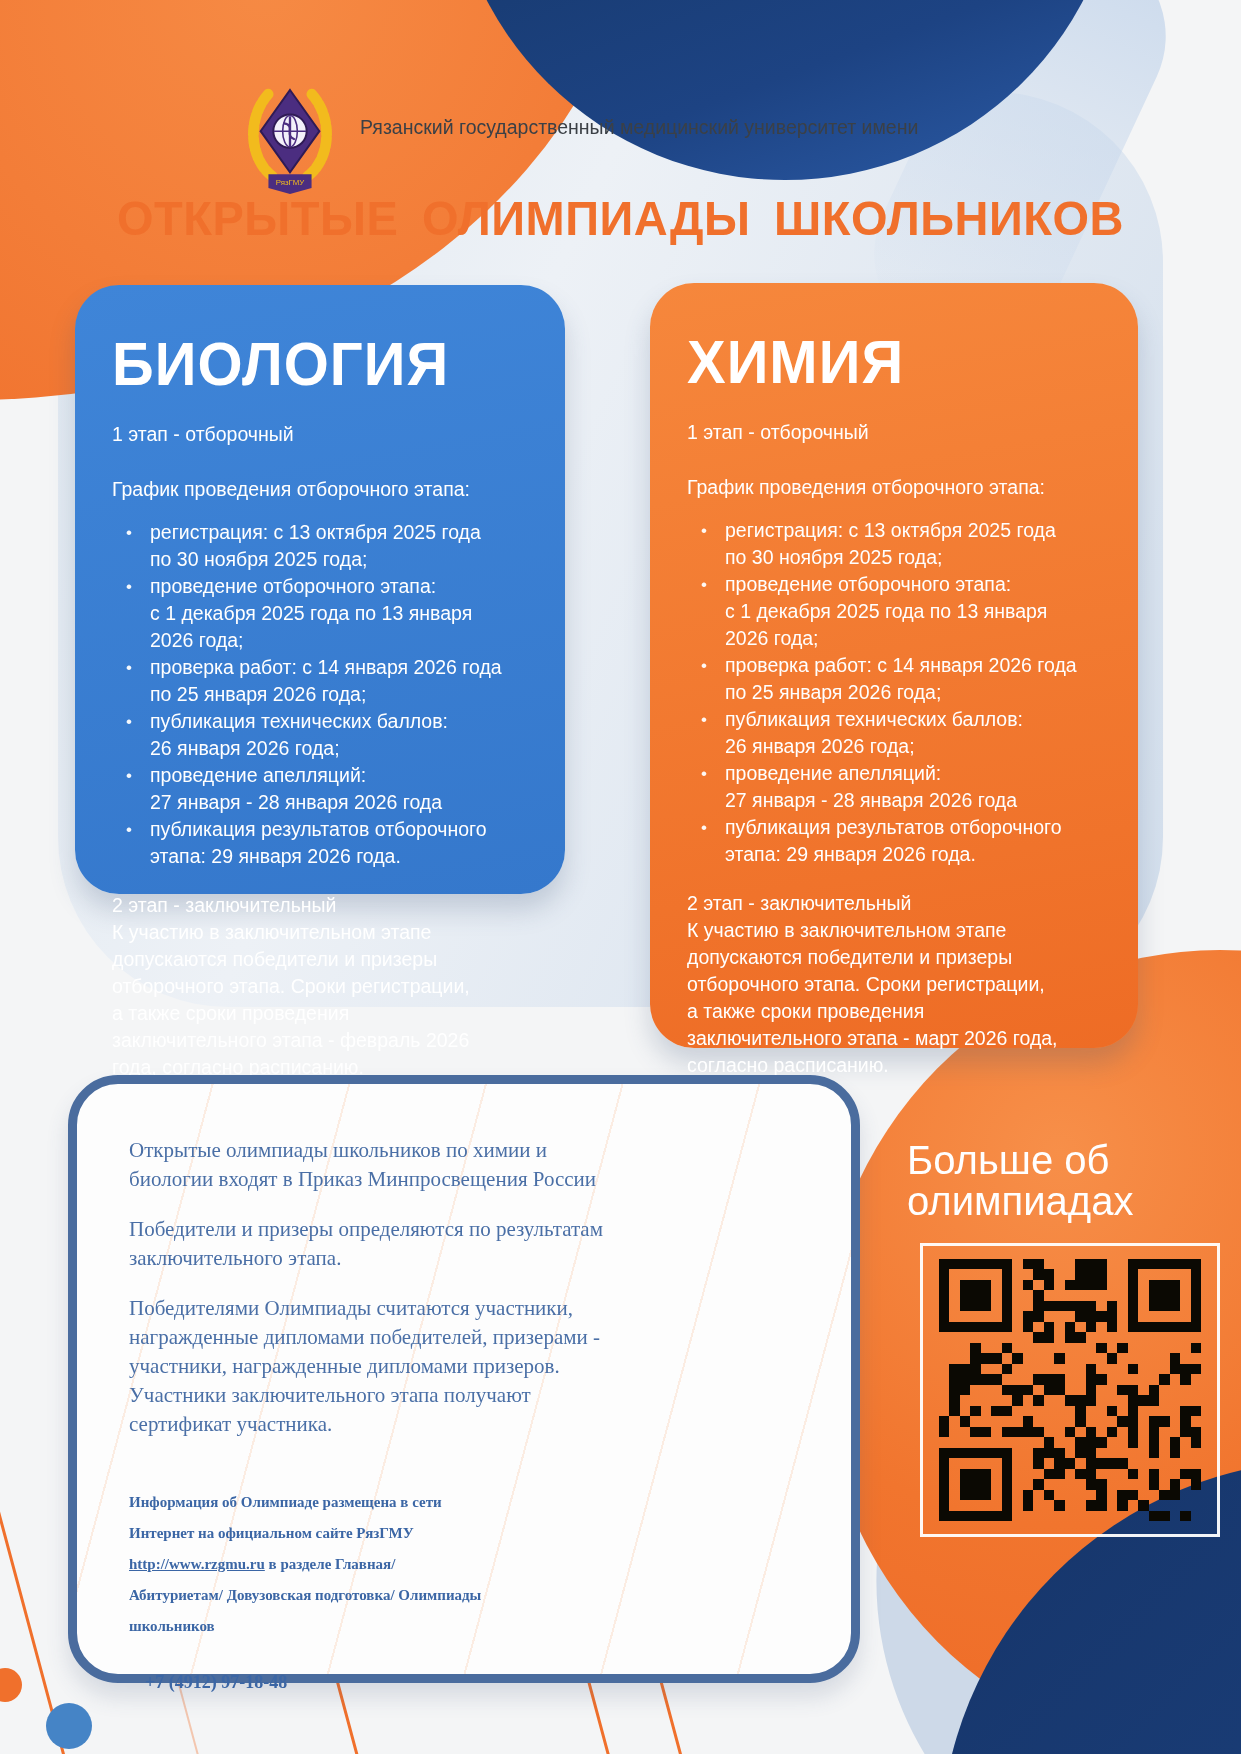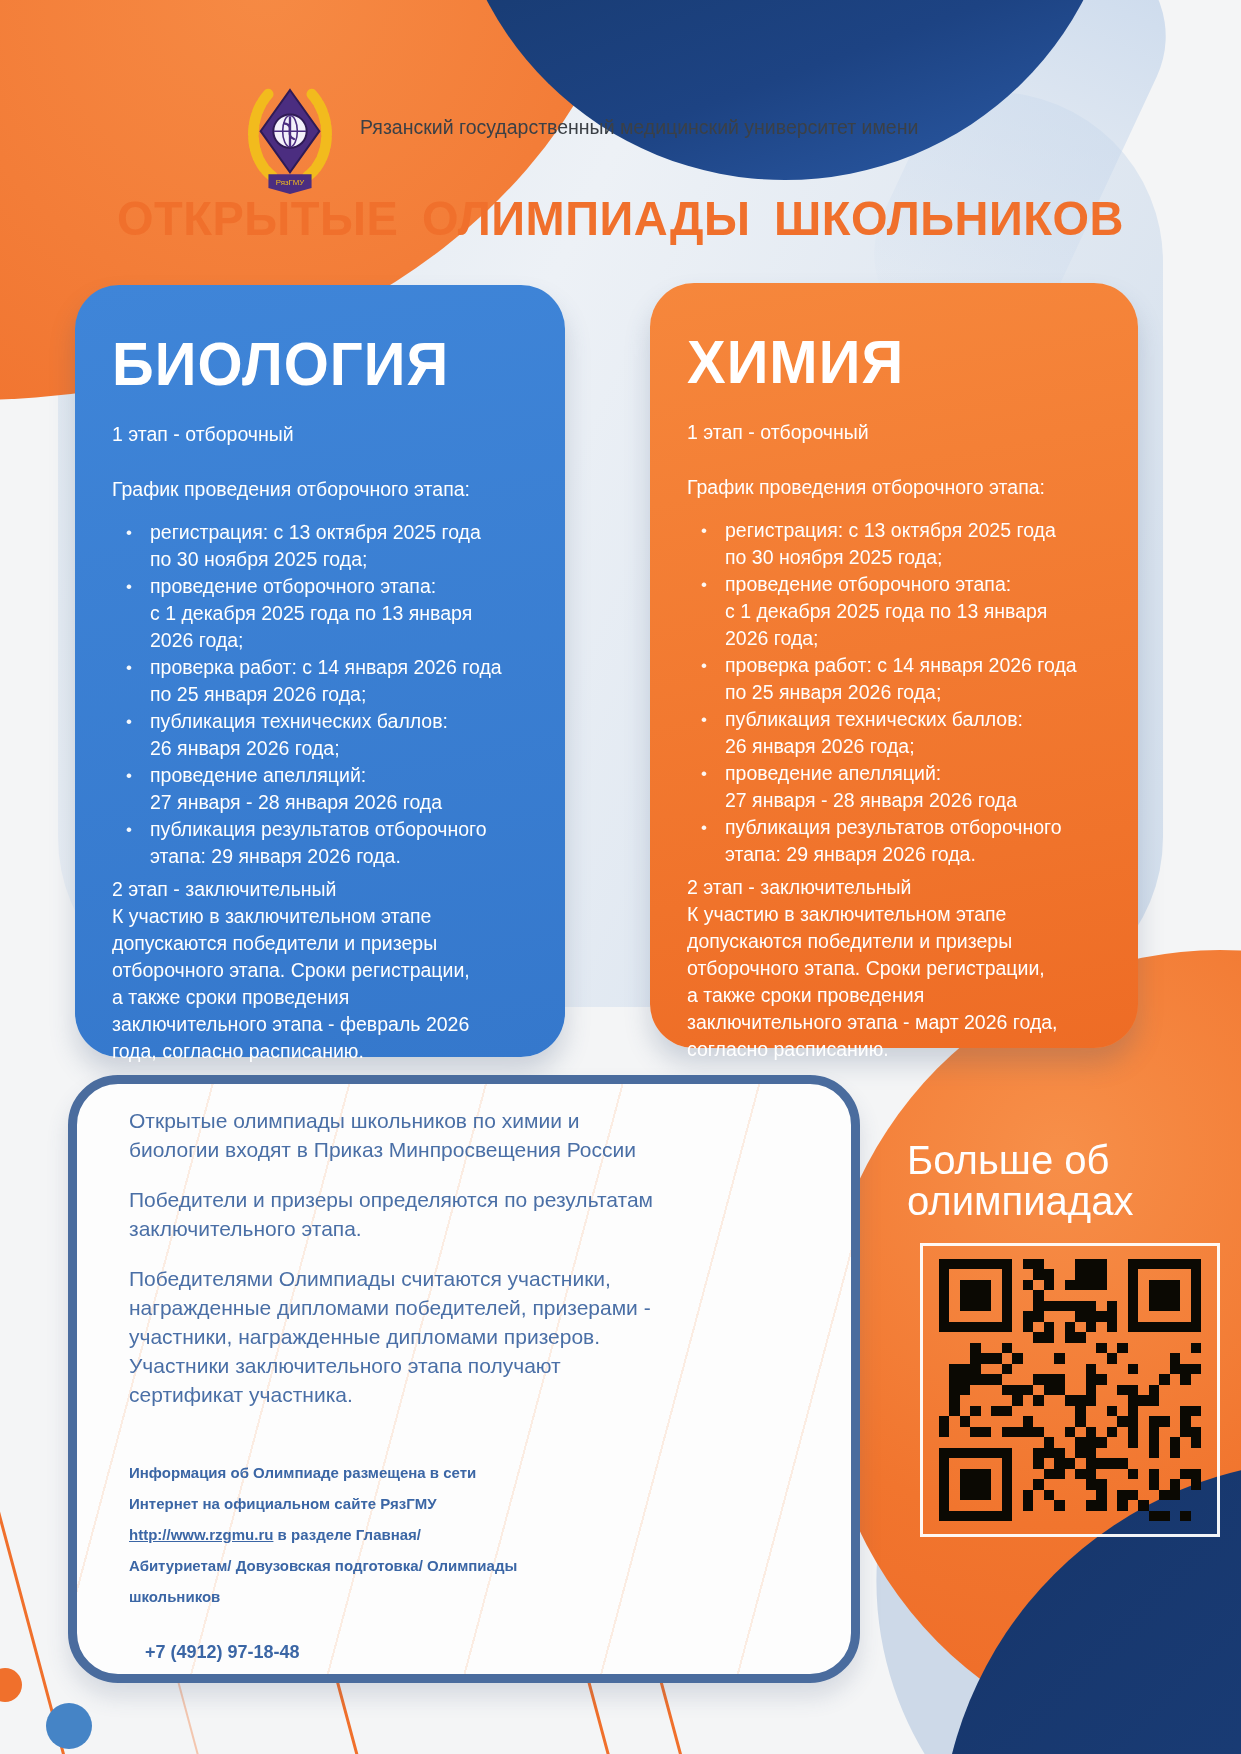--- a/index.html
+++ b/index.html
@@ -49,47 +49,47 @@
   .main-title{
     left:0;top:190px;width:1241px;text-align:center;
     color:#f0702c;font-size:47px;font-weight:bold;letter-spacing:.5px;word-spacing:10px;
     transform:scaleY(1.04);
   }
   
   .card{
     position:absolute;border-radius:44px;color:#fff;
     box-shadow:0 16px 26px rgba(60,80,120,.22);
   }
-  .card-bio{left:75px;top:285px;width:490px;height:772px;
+  .card-bio{left:75px;top:285px;width:490px;height:609px;
     background:linear-gradient(170deg,#3f85d8 0%,#3578cc 100%);}
   .card-chem{left:650px;top:283px;width:488px;height:765px;
     background:linear-gradient(170deg,#f6873c 0%,#ee6c25 100%);}
   .card-inner{padding:48px 36px 0 37px;}
   .card h2{
     margin:0 0 20px 0;font-size:58px;line-height:60px;font-weight:bold;
     letter-spacing:1px;transform:scaleY(1.05);transform-origin:left top;
   }
   .stage-line{font-size:19.5px;line-height:27px;margin-top:28px;}
   .bullets{list-style:none;margin:16px 0 0 0;padding:0 0 0 14px;}
   .bullet{display:flex;align-items:flex-start;}
   .bullet .dot{width:24px;flex:0 0 24px;font-size:17px;line-height:27px;opacity:.95;}
   .btxt{font-size:19.5px;line-height:27px;}
   .pre{white-space:pre-line;}
-  .stage2-label{margin-top:6px;font-size:19.5px;line-height:27px;}
+  .stage2-label{margin-top:22px;font-size:19.5px;line-height:27px;}
   .stage2-text{font-size:19.5px;line-height:27px;}
   
   .info-card{
     left:68px;top:1075px;width:774px;height:590px;border-radius:50px;
     border:9px solid #4a6c9e;
     background:
       repeating-linear-gradient(105deg,rgba(245,170,120,0) 0 130px,rgba(245,170,120,.20) 130px 132px),
       #fdfdfd;
     box-shadow:0 14px 22px rgba(60,80,120,.16);
   }
-  .info-inner{padding:22px 40px 0 52px;color:#4a6fa6;}
+  .info-inner{padding:52px 40px 0 52px;color:#4a6fa6;font-family:Liberation Serif, serif;}
   .info-p{margin:0 0 21px 0;font-size:21px;line-height:29px;}
   .info-bold{margin:48px 0 0 0;font-size:15px;line-height:31px;font-weight:bold;color:#3b66a5;}
   .info-bold a{color:#3b66a5;text-decoration:underline;}
   .phone{margin:30px 0 0 16px;font-size:18px;font-weight:bold;color:#3b66a5;}
   
   .qr-label{
     left:907px;top:1140px;width:330px;text-align:left;color:#fff;
     font-size:40px;line-height:41px;
   }
   .qr-frame{

